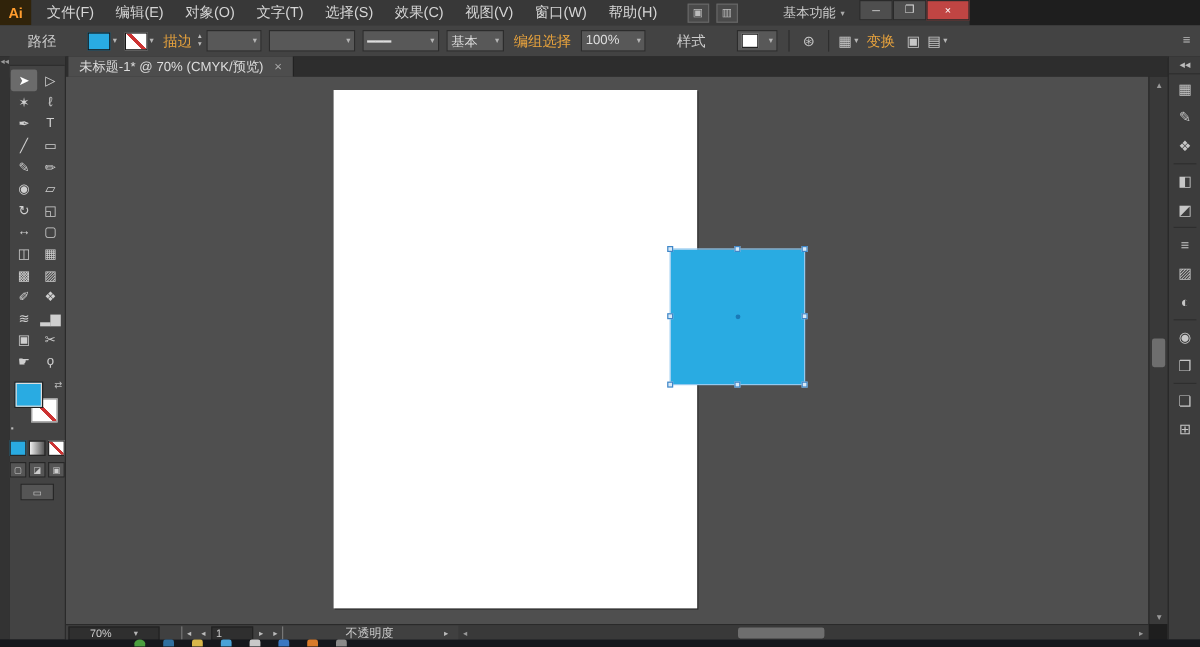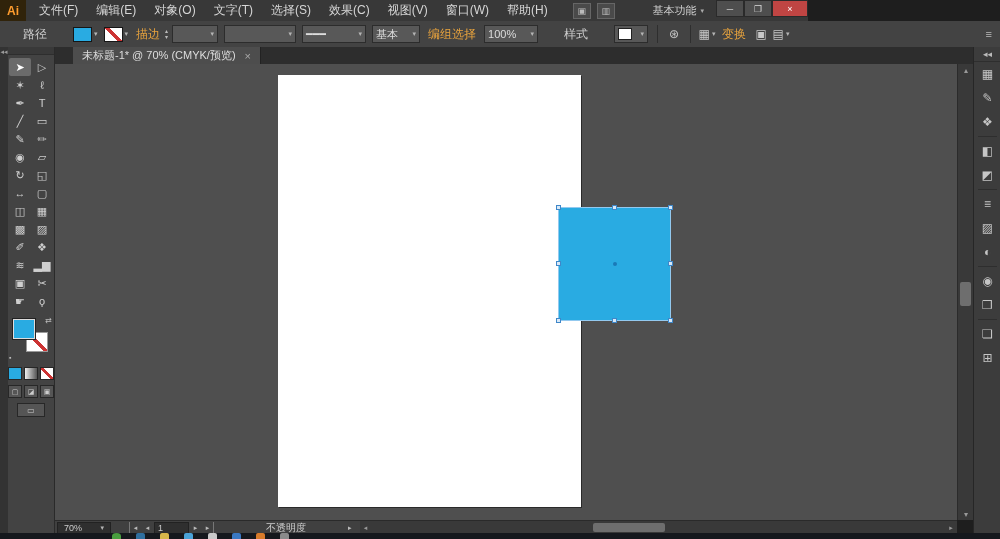--- a/index.html
+++ b/index.html
@@ -38,21 +38,21 @@
   .cb-select{height:16px;background:#585858;border:1px solid #2c2c2c;display:flex;align-items:center;
              justify-content:space-between;padding:0 3px;font-size:11px;color:#ddd;margin:0 3px;}
   .w38{width:38px}.w64{width:64px}.w56{width:56px}.w46{width:46px}.w40{width:40px}.w26{width:26px}
   .cb-sep{width:1px;height:18px;background:#2e2e2e;margin:0 6px;}
   .cb-icon{width:20px;height:16px;display:flex;align-items:center;justify-content:center;color:#c8c8c8;font-size:12px;}
   .mini-swatch{width:12px;height:10px;background:#fff;border:1px solid #222;}
   .cb-right{margin-left:auto;margin-right:8px;color:#bbb;font-size:11px;}
 
   
   .tabbar{position:absolute;left:0;top:47px;width:973px;height:17px;background:#2d2d2d;border-bottom:1px solid #242424;}
-  .doc-tab{position:absolute;left:73px;top:47px;height:17px;background:#4d4d4d;display:flex;align-items:center;
+  .doc-tab{position:absolute;left:57px;top:47px;height:17px;background:#4d4d4d;display:flex;align-items:center;
            padding:0 9px;font-size:11px;color:#ddd;gap:9px;border-right:1px solid #222;}
   .tab-close{color:#aaa;font-size:11px;}
 
   
   .left-strip{position:absolute;left:0;top:47px;width:8px;height:486px;background:#333;}
   .left-strip .collapse{color:#999;font-size:7px;text-align:center;line-height:10px;}
   .toolbar{position:absolute;left:8px;top:47px;width:46px;height:486px;background:#434343;border-right:1px solid #2a2a2a;}
   .toolbar-header{height:7px;background:#393939;border-bottom:1px solid #2e2e2e;}
   .tool-grid{display:grid;grid-template-columns:22px 22px;justify-content:center;padding-top:3px;}
   .tool{height:18px;display:flex;align-items:center;justify-content:center;color:#cfcfcf;font-size:11px;cursor:default;}
@@ -94,21 +94,21 @@
   .right-dock{position:absolute;left:973px;top:47px;width:27px;height:486px;background:#3c3c3c;border-left:1px solid #262626;}
   .dock-expand{height:14px;color:#bbb;font-size:9px;display:flex;align-items:center;justify-content:center;
                border-bottom:1px solid #2e2e2e;}
   .dock-icon{width:27px;height:24px;display:flex;align-items:center;justify-content:center;color:#c6c6c6;font-size:12px;}
   .dock-sep{height:1px;background:#2e2e2e;margin:2px 4px;}
 
   
   .statusbar{position:absolute;left:55px;top:520px;width:902px;height:13px;background:#404040;
              border-top:1px solid #2a2a2a;display:flex;align-items:center;font-size:10px;color:#ccc;}
   .zoom-combo{width:40px;height:10px;background:#2f2f2f;border:1px solid #222;margin-left:2px;display:flex;
-              align-items:center;justify-content:space-between;padding:0 6px;font-size:9px;}
+              align-items:center;justify-content:space-between;padding:0 17px;font-size:9px;}
   .ab-nav{display:flex;align-items:center;margin-left:18px;gap:1px;}
   .nav-btn{width:11px;height:11px;font-size:7px;color:#bbb;display:flex;align-items:center;justify-content:center;}
   .nav-btn.endstop{border-left:1px solid #777;}
   .nav-btn.endstop-r{border-right:1px solid #777;}
   .nav-field{width:30px;height:10px;background:#2f2f2f;border:1px solid #222;font-size:9px;display:flex;
              align-items:center;padding-left:3px;}
   .tool-status{margin-left:52px;font-size:10px;}
   .status-flyout{margin-left:42px;font-size:7px;color:#bbb;}
   .hscroll{flex:1;height:13px;margin-left:8px;background:#393939;position:relative;display:flex;align-items:center;}
   .hs-arrow{width:12px;text-align:center;font-size:7px;color:#999;}

